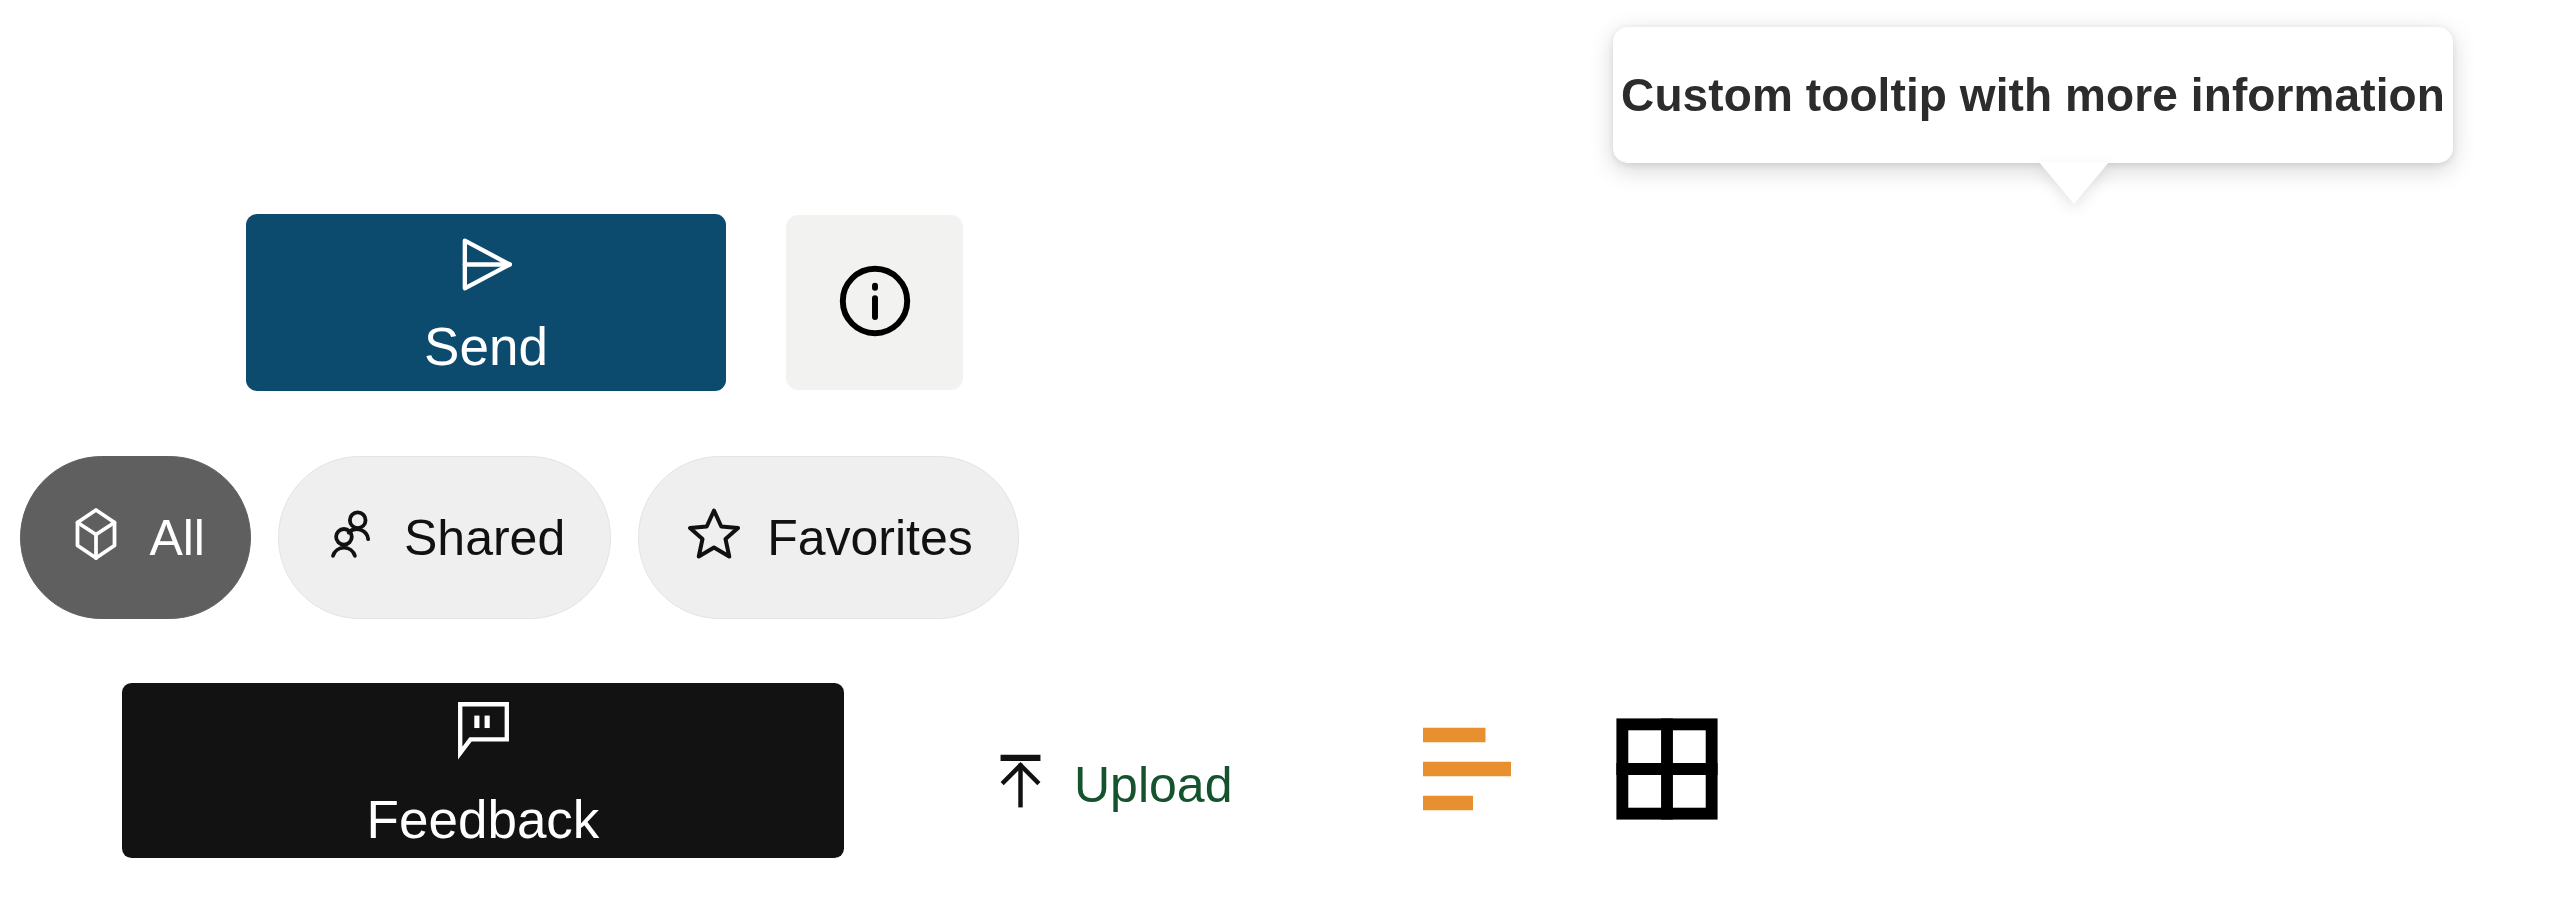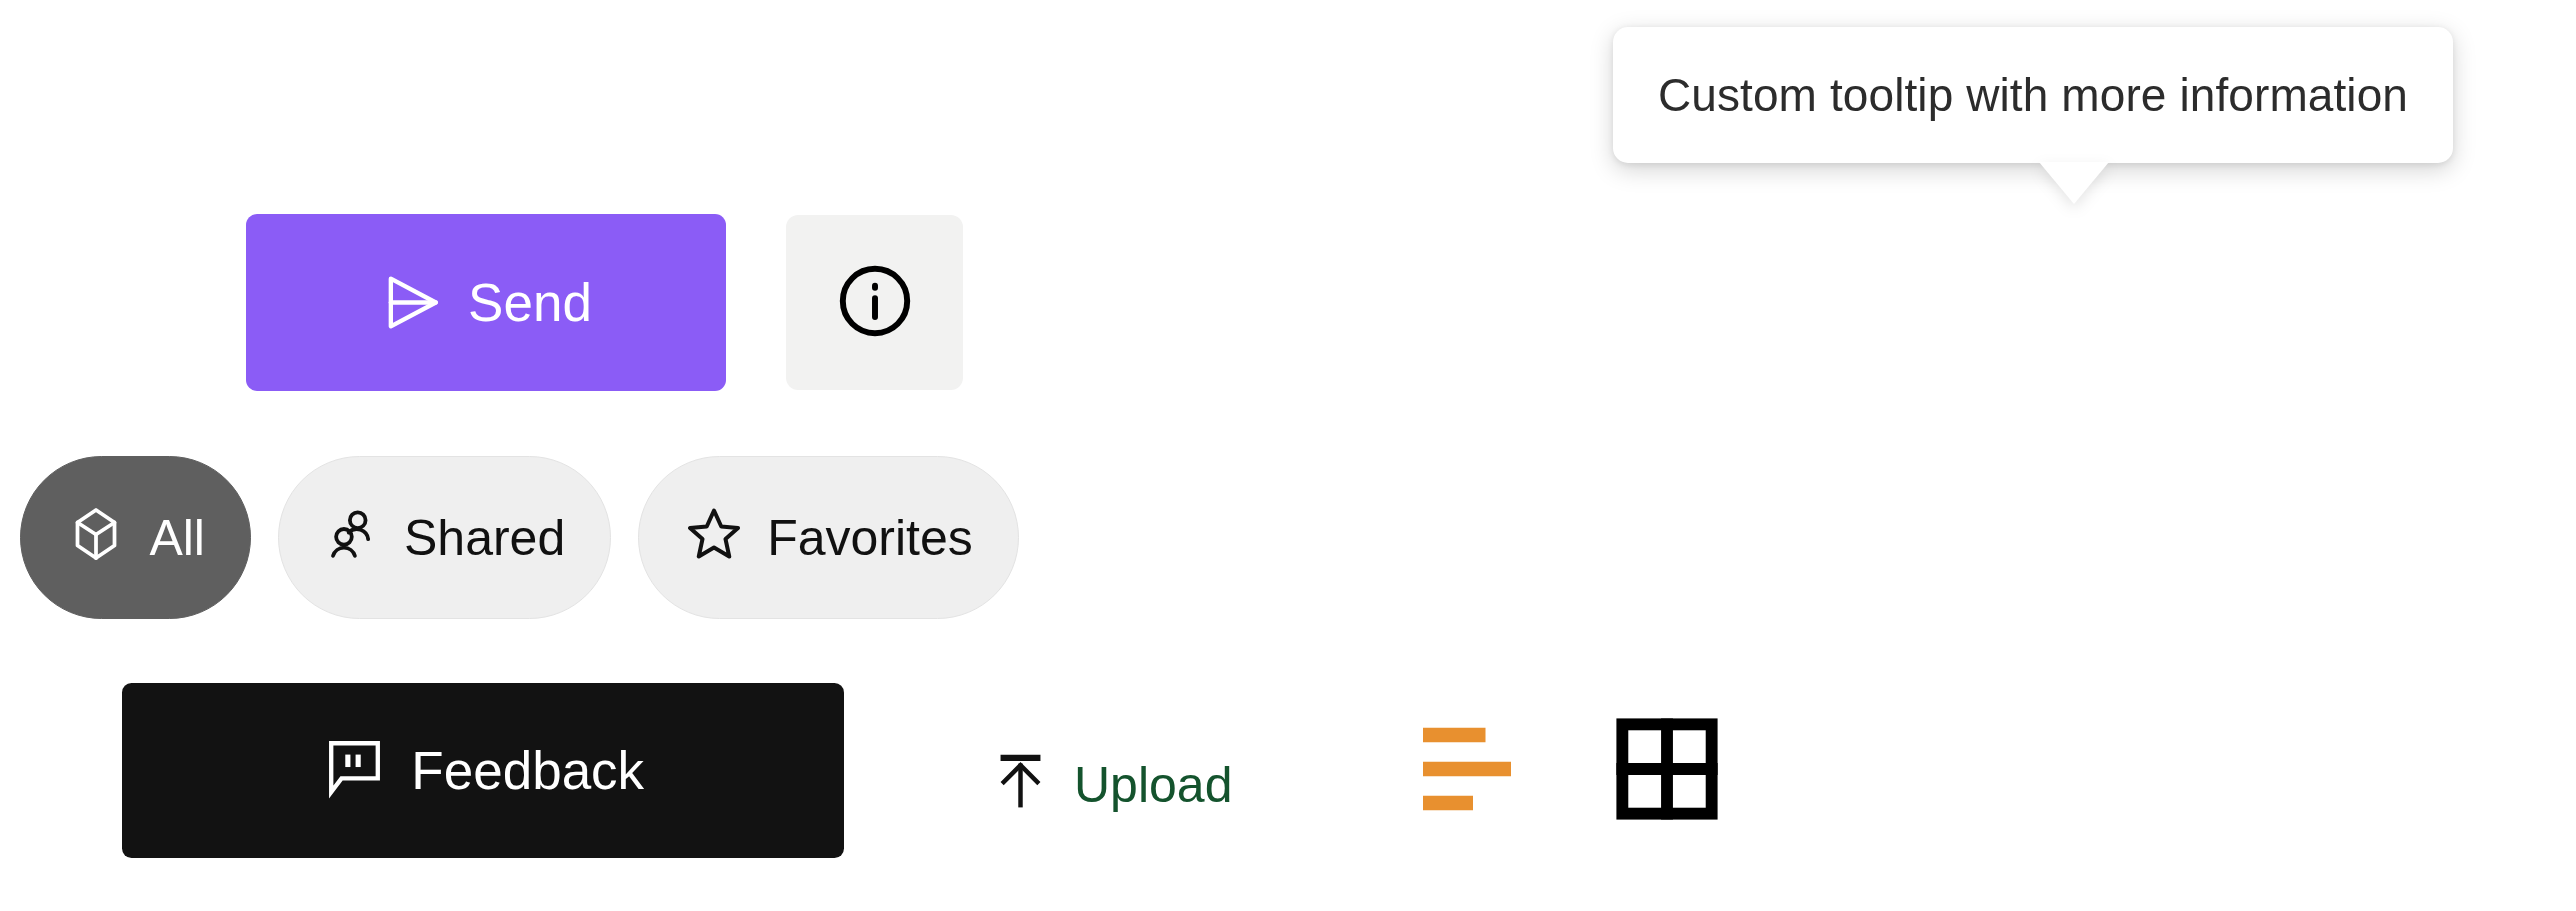--- a/index.html
+++ b/index.html
@@ -23,20 +23,21 @@
     background: #ffffff;
   }
 
   
   .tooltip-wrap {
     position: absolute;
     left: 1613px;
     top: 27px;
     width: 840px;
     height: 136px;
+    font-weight: bold;
   }
   .tooltip-bubble {
     position: absolute;
     inset: 0;
     background: #ffffff;
     border-radius: 15px;
     box-shadow: 0 6.8px 23px rgba(0,0,0,0.17), 0 1.4px 6.8px rgba(0,0,0,0.08);
     display: flex;
     align-items: center;
     justify-content: center;
@@ -78,21 +79,21 @@
     justify-content: center;
     gap: 23px;
     padding: 0 37px;
     font-family: "Liberation Sans", sans-serif;
     font-size: 53px;
     color: #ffffff;
     cursor: pointer;
     box-sizing: border-box;
     line-height: 1;
   }
-  .btn-send { background: #8b5cf6; min-width: 480px; }
+  .btn-send { background: #0c4a6e; min-width: 480px; flex-direction: column; }
   .btn-help { background: #3d7f7c; min-width: 682px; }
   .btn svg { display: block; }
 
   .enhance-group {
     display: inline-flex;
     align-items: center;
     gap: 17.7px;
   }
   .enhance-label {
     font-size: 53px;
@@ -168,20 +169,21 @@
     display: inline-flex;
     align-items: center;
     justify-content: center;
     gap: 24.5px;
     font-family: "Liberation Sans", sans-serif;
     font-size: 53px;
     color: #ffffff;
     cursor: pointer;
     line-height: 1;
     padding: 0;
+    flex-direction: column;
   }
   .upload-btn {
     margin-left: 145px;
     background: transparent;
     border: none;
     display: inline-flex;
     align-items: center;
     gap: 22px;
     cursor: pointer;
     padding: 0;

